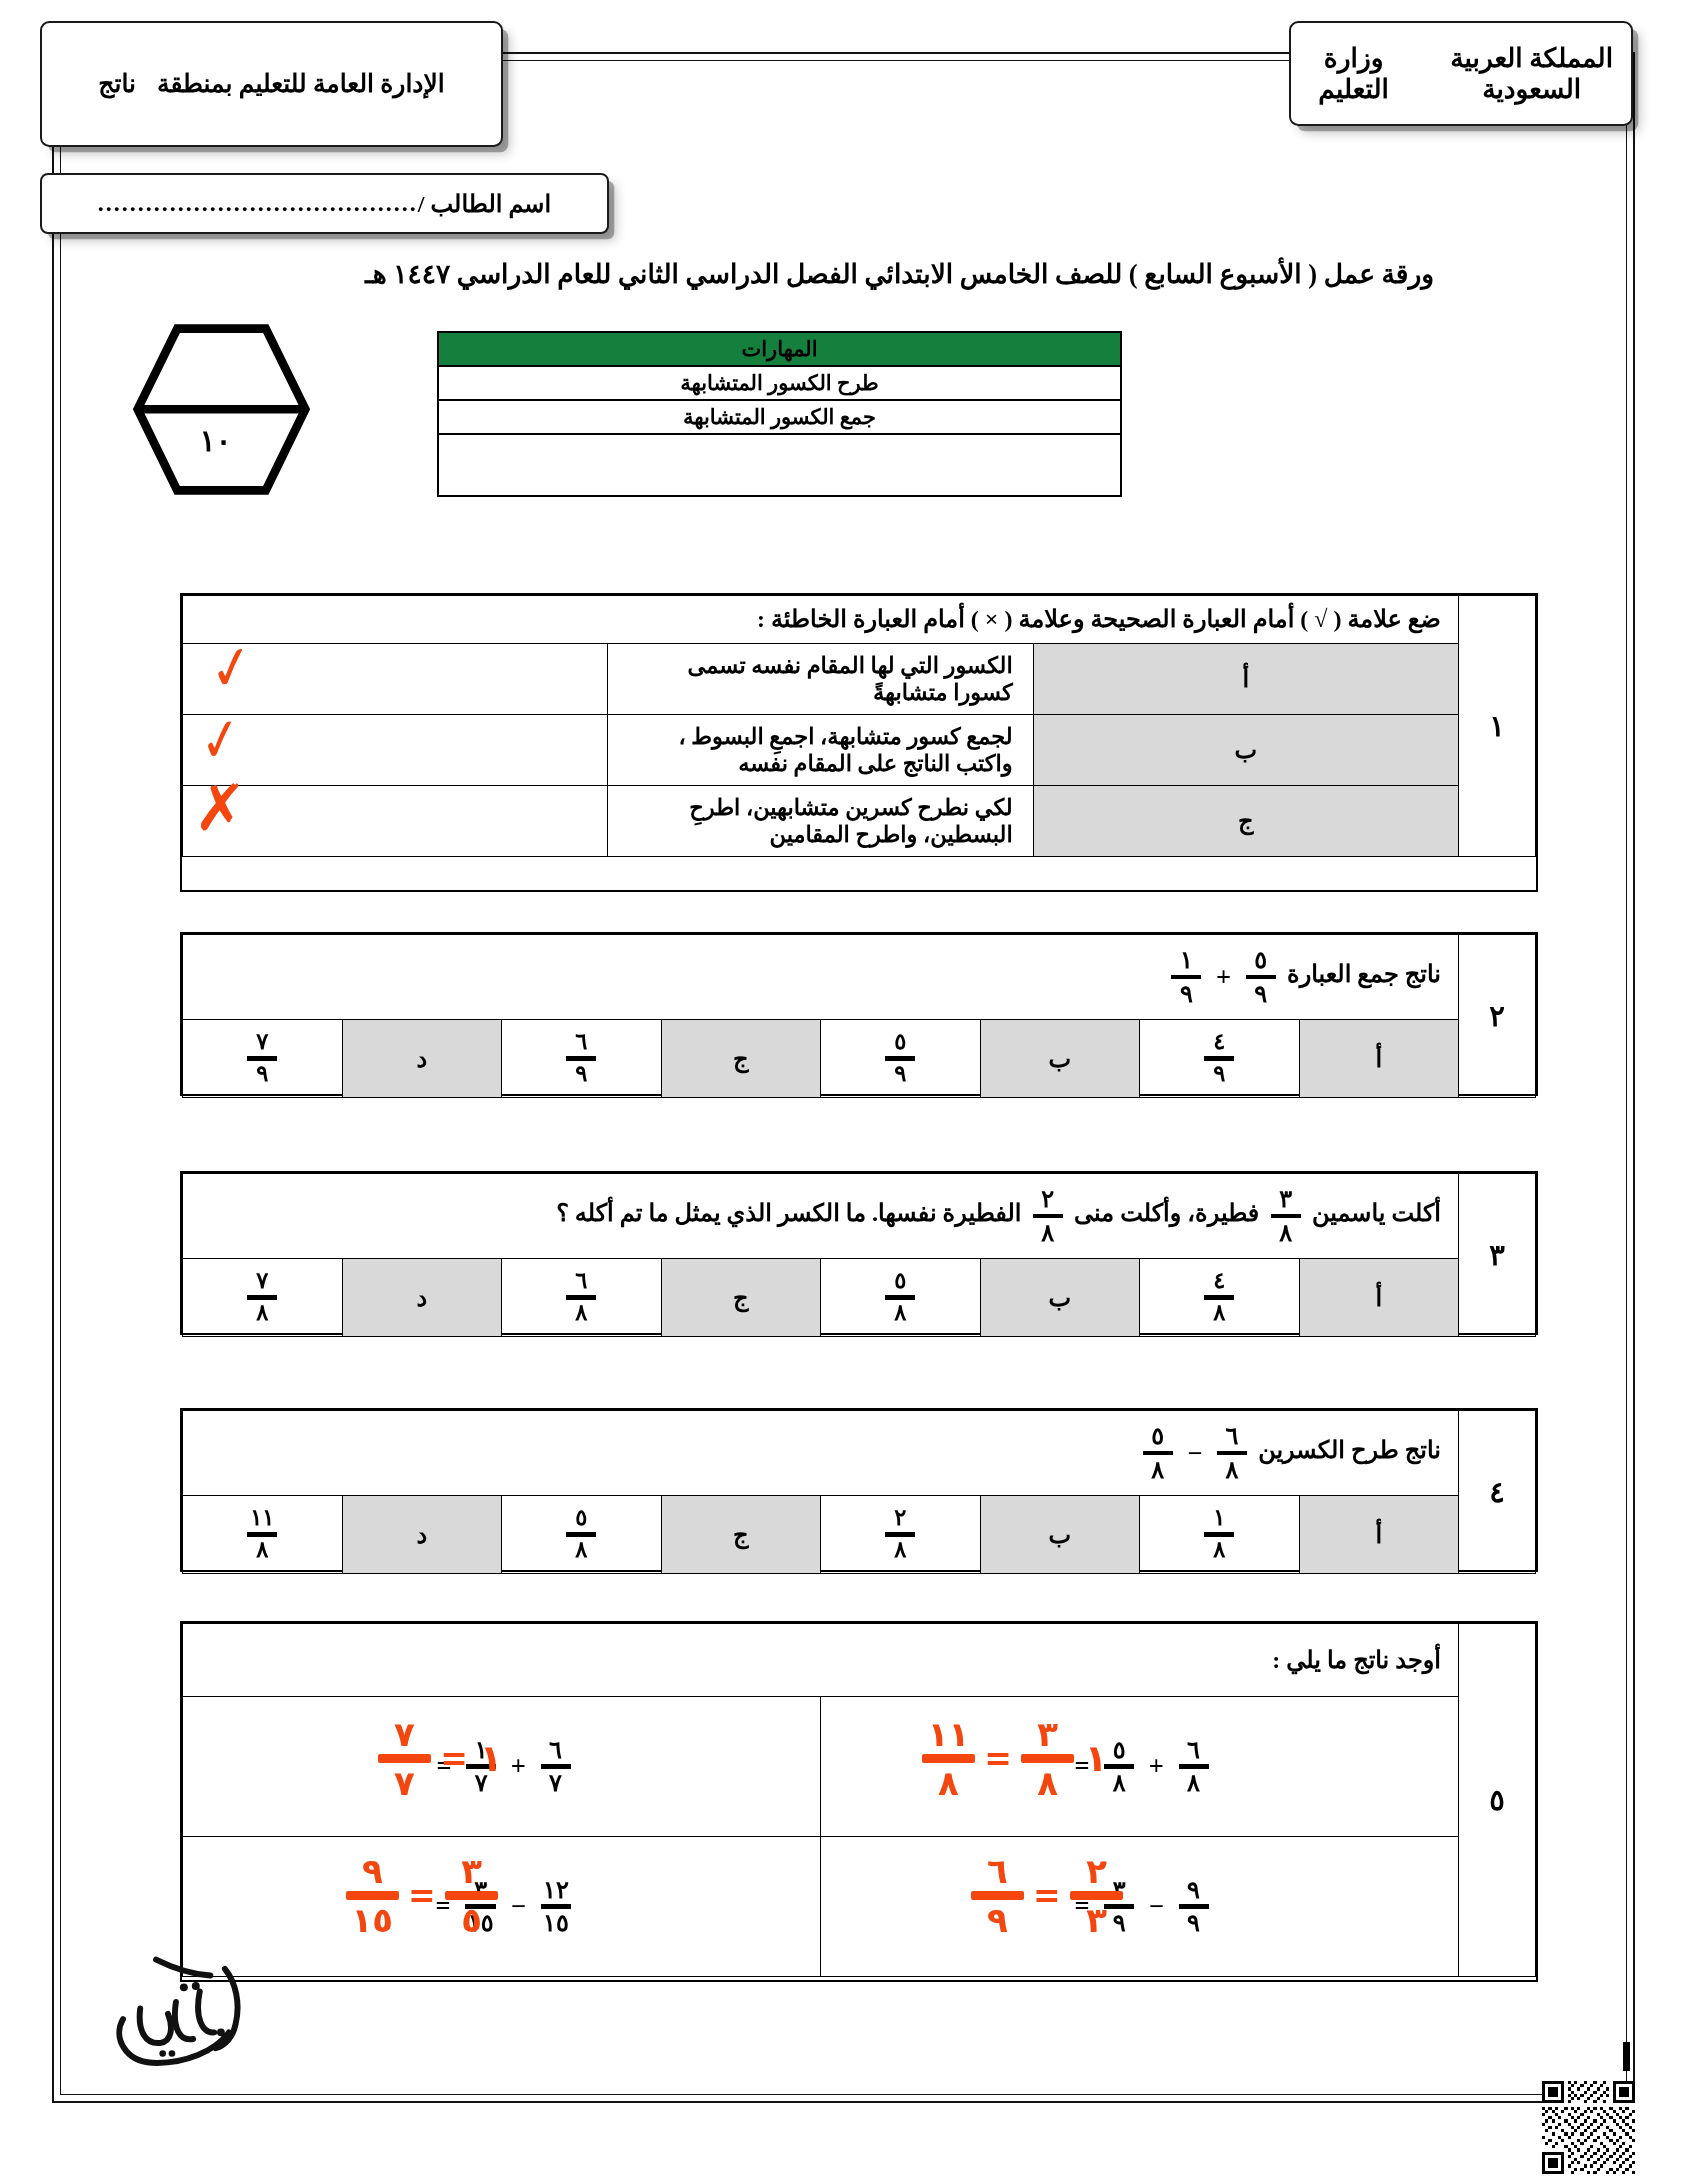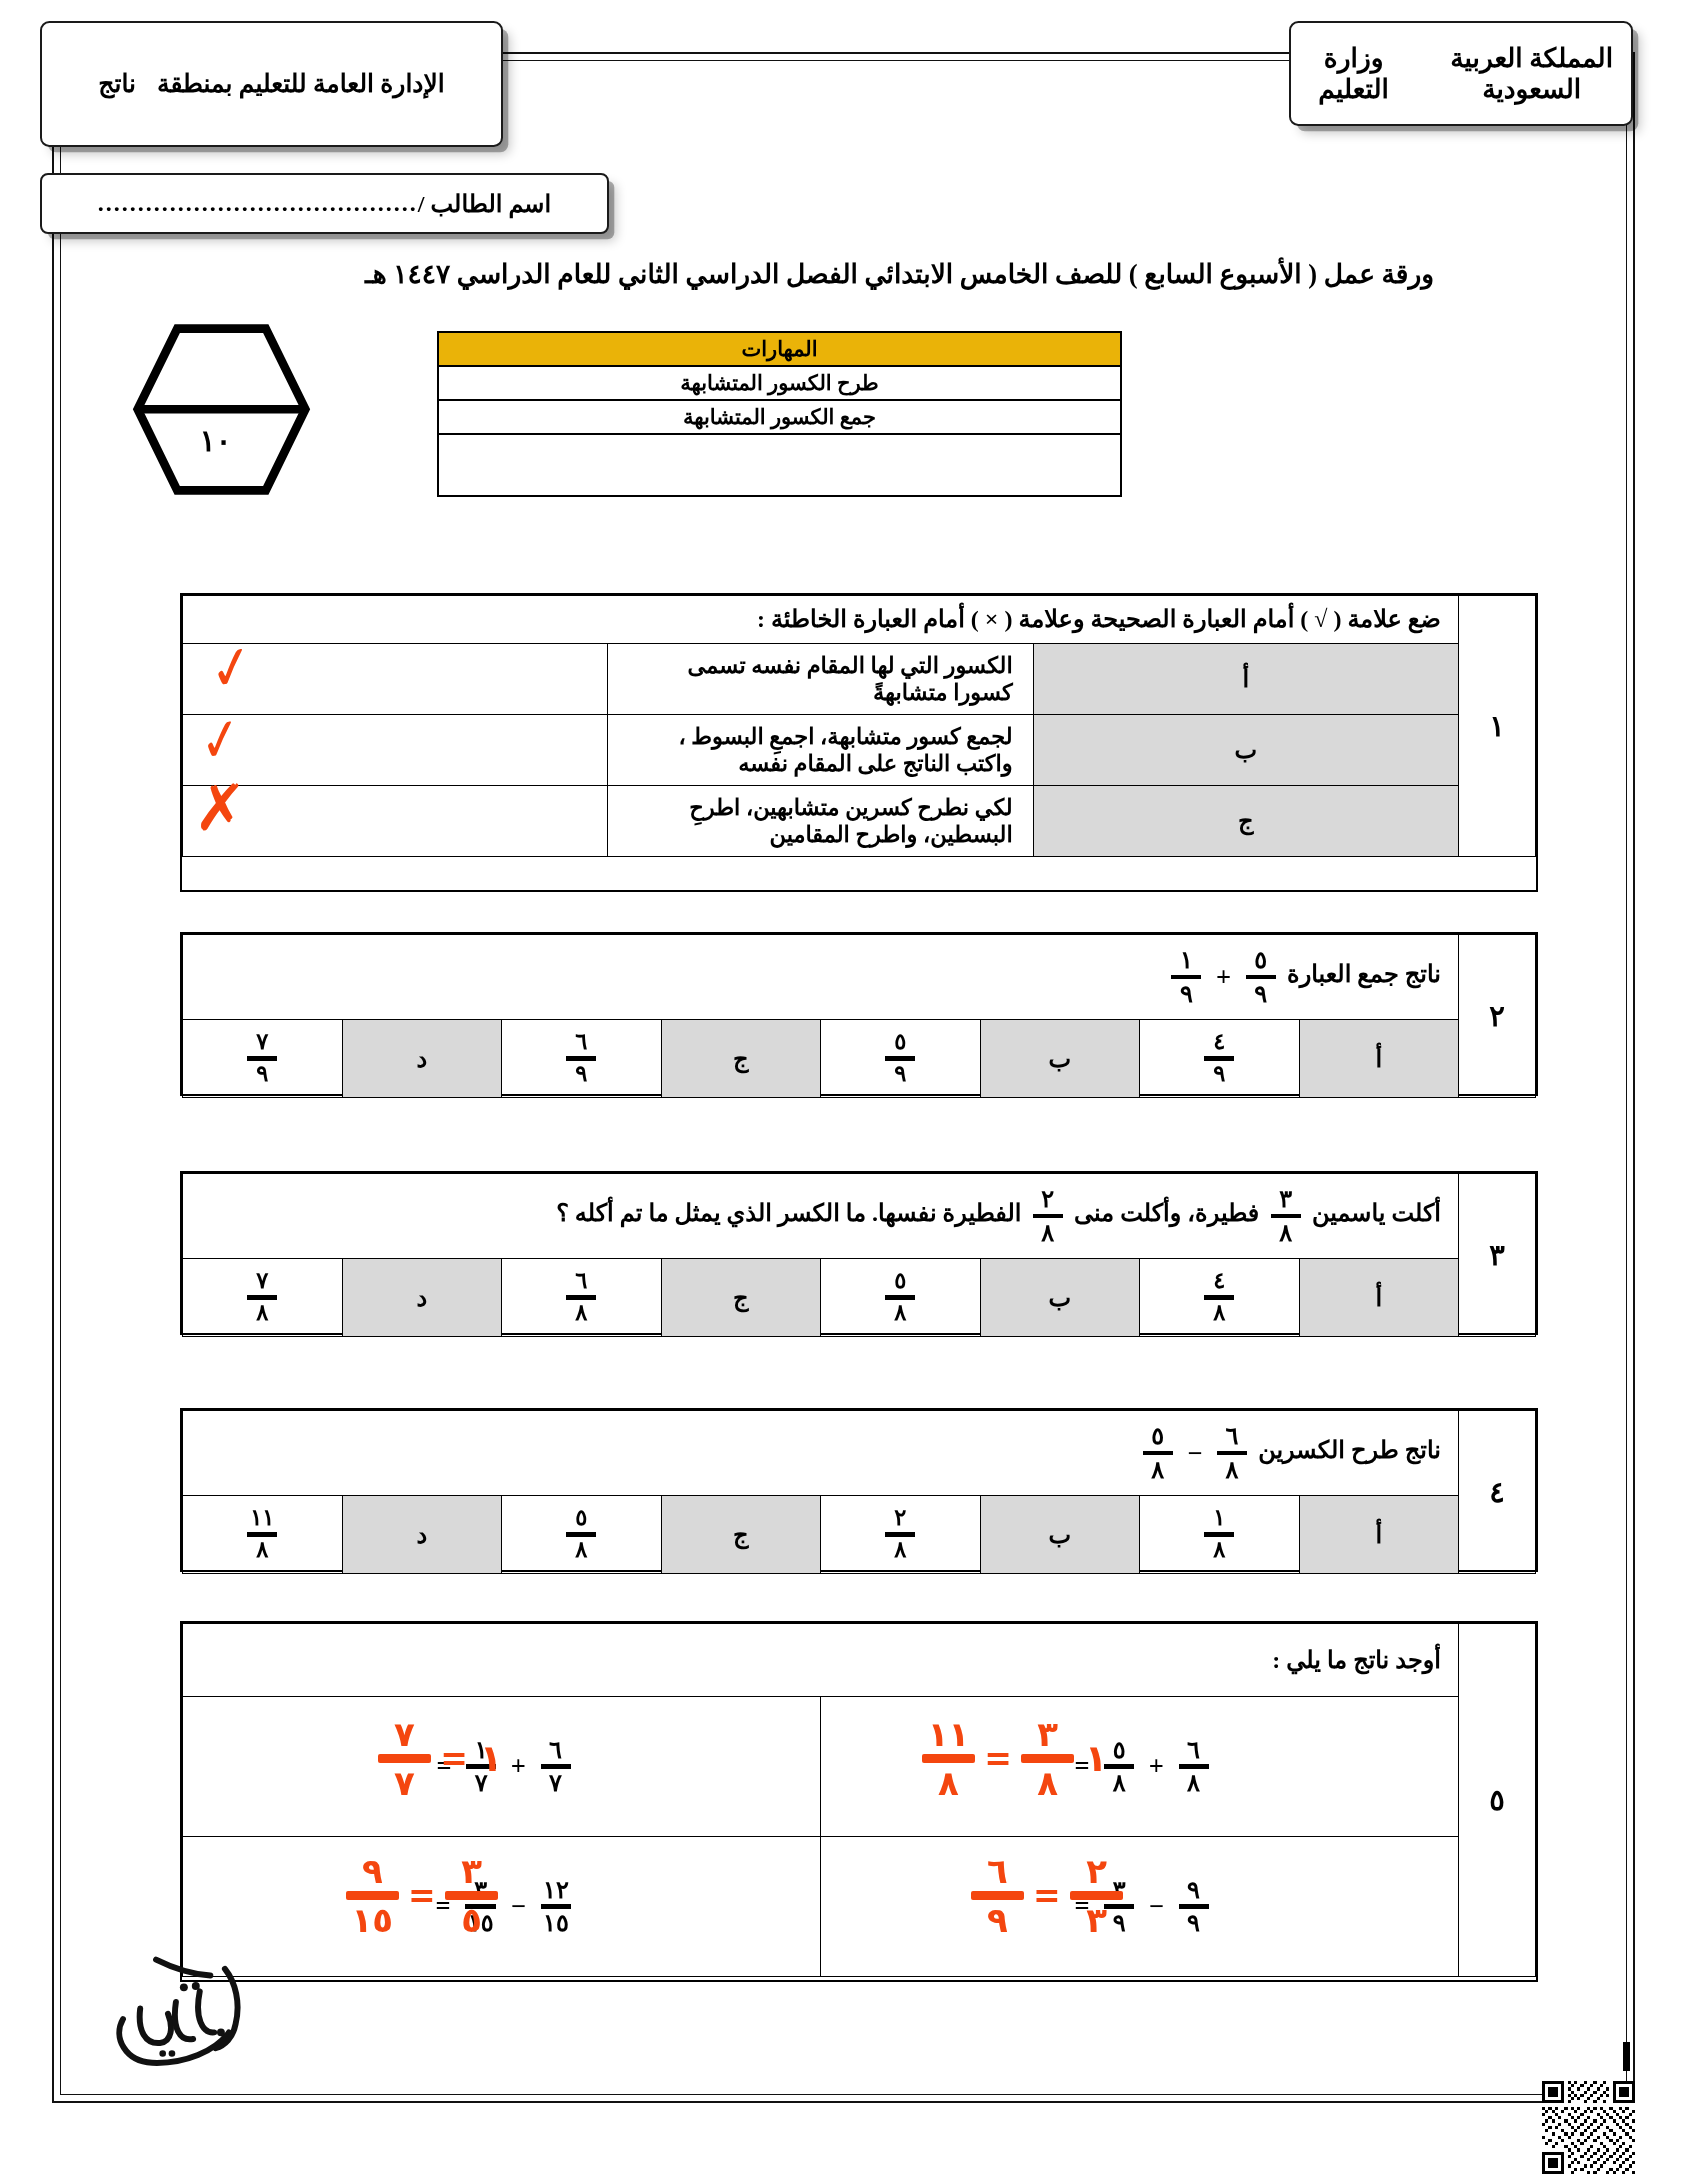--- a/index.html
+++ b/index.html
@@ -103,21 +103,21 @@
     table-layout: fixed;
   }
   .skills-table td {
     border: 2px solid #000;
     height: 34px;
     text-align: center;
     font-size: 21px;
     font-weight: 700;
     padding: 1.3px 4px;
   }
-  .skills-table .head { background: #eab308; }
+  .skills-table .head { background: #15803d; }
   .skills-table .blank { height: 62px; }
 
   
   .q-block {
     position: absolute;
     border: 2.6px solid #000;
     background: #fff;
   }
   .q-table {
     width: 100%;

